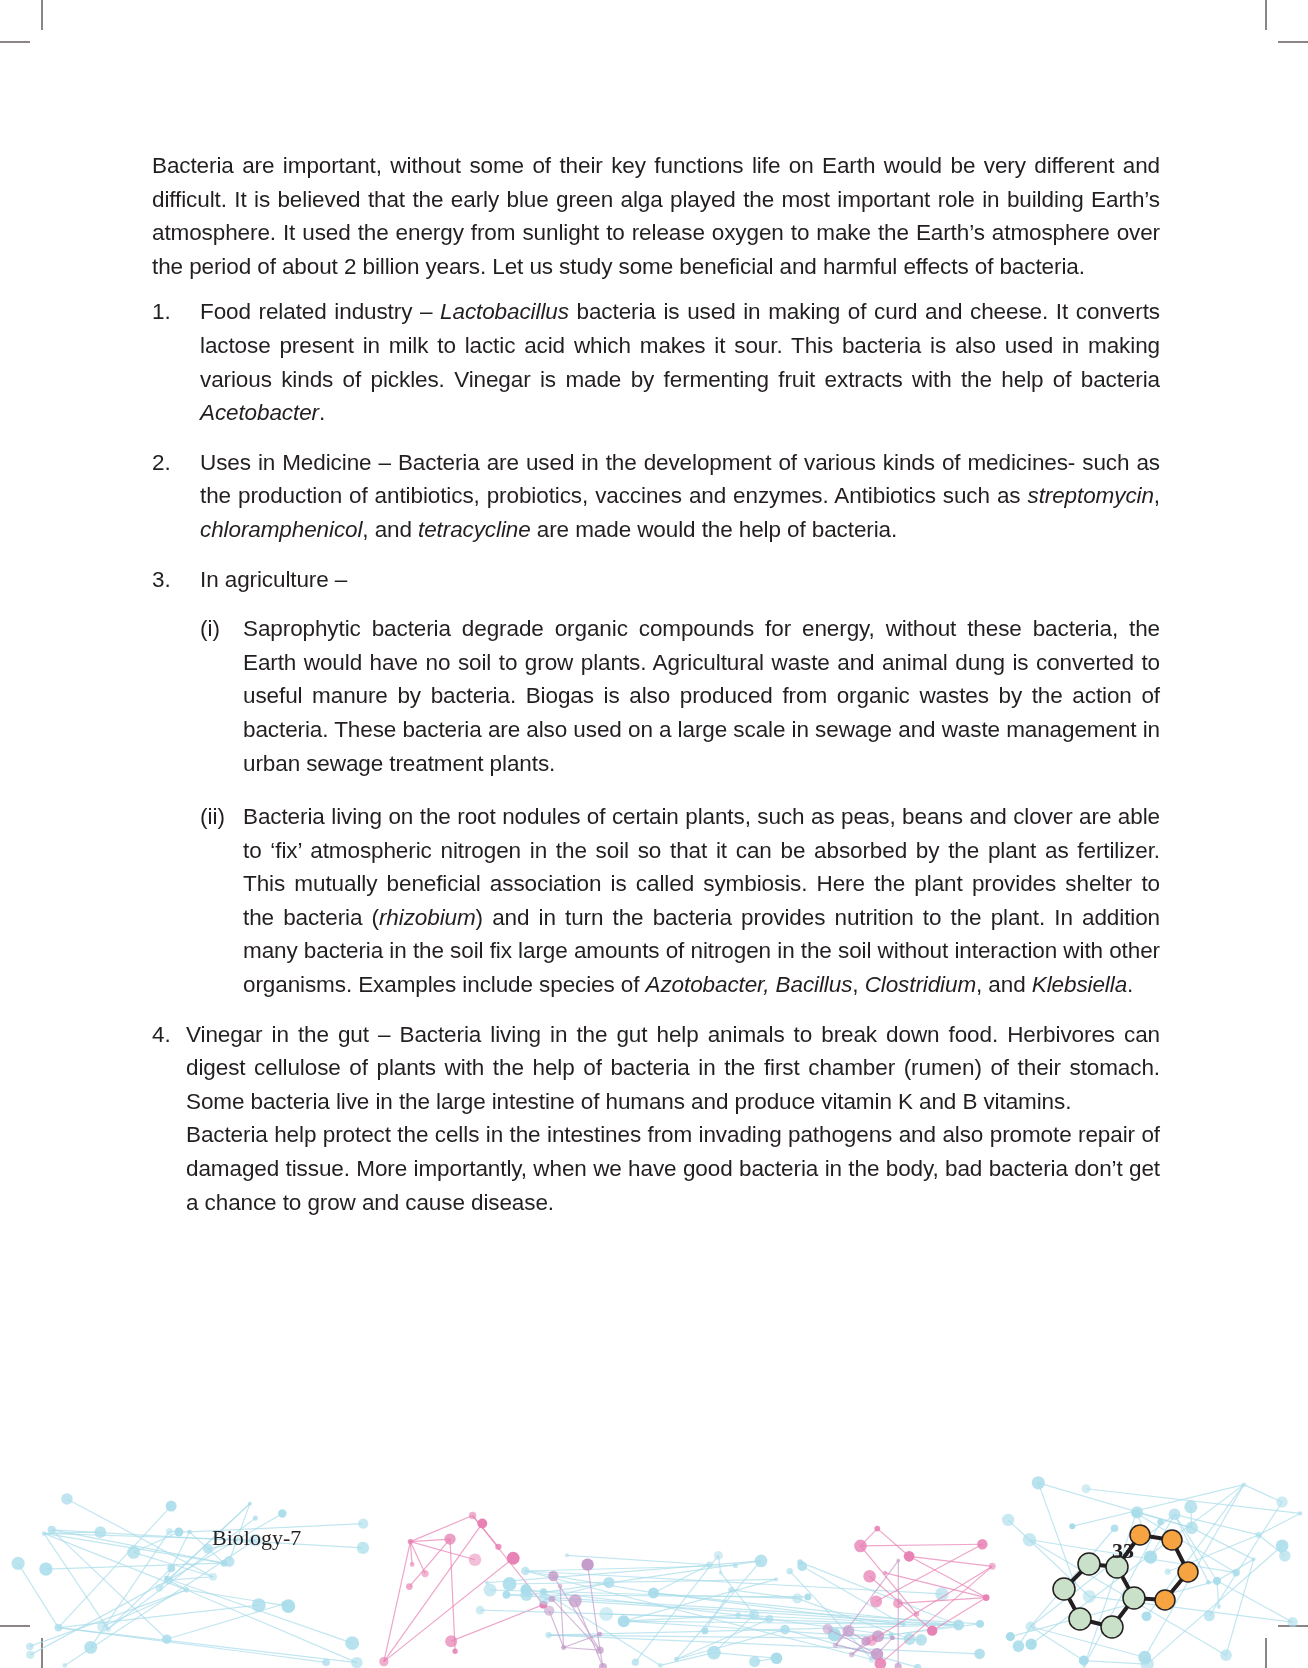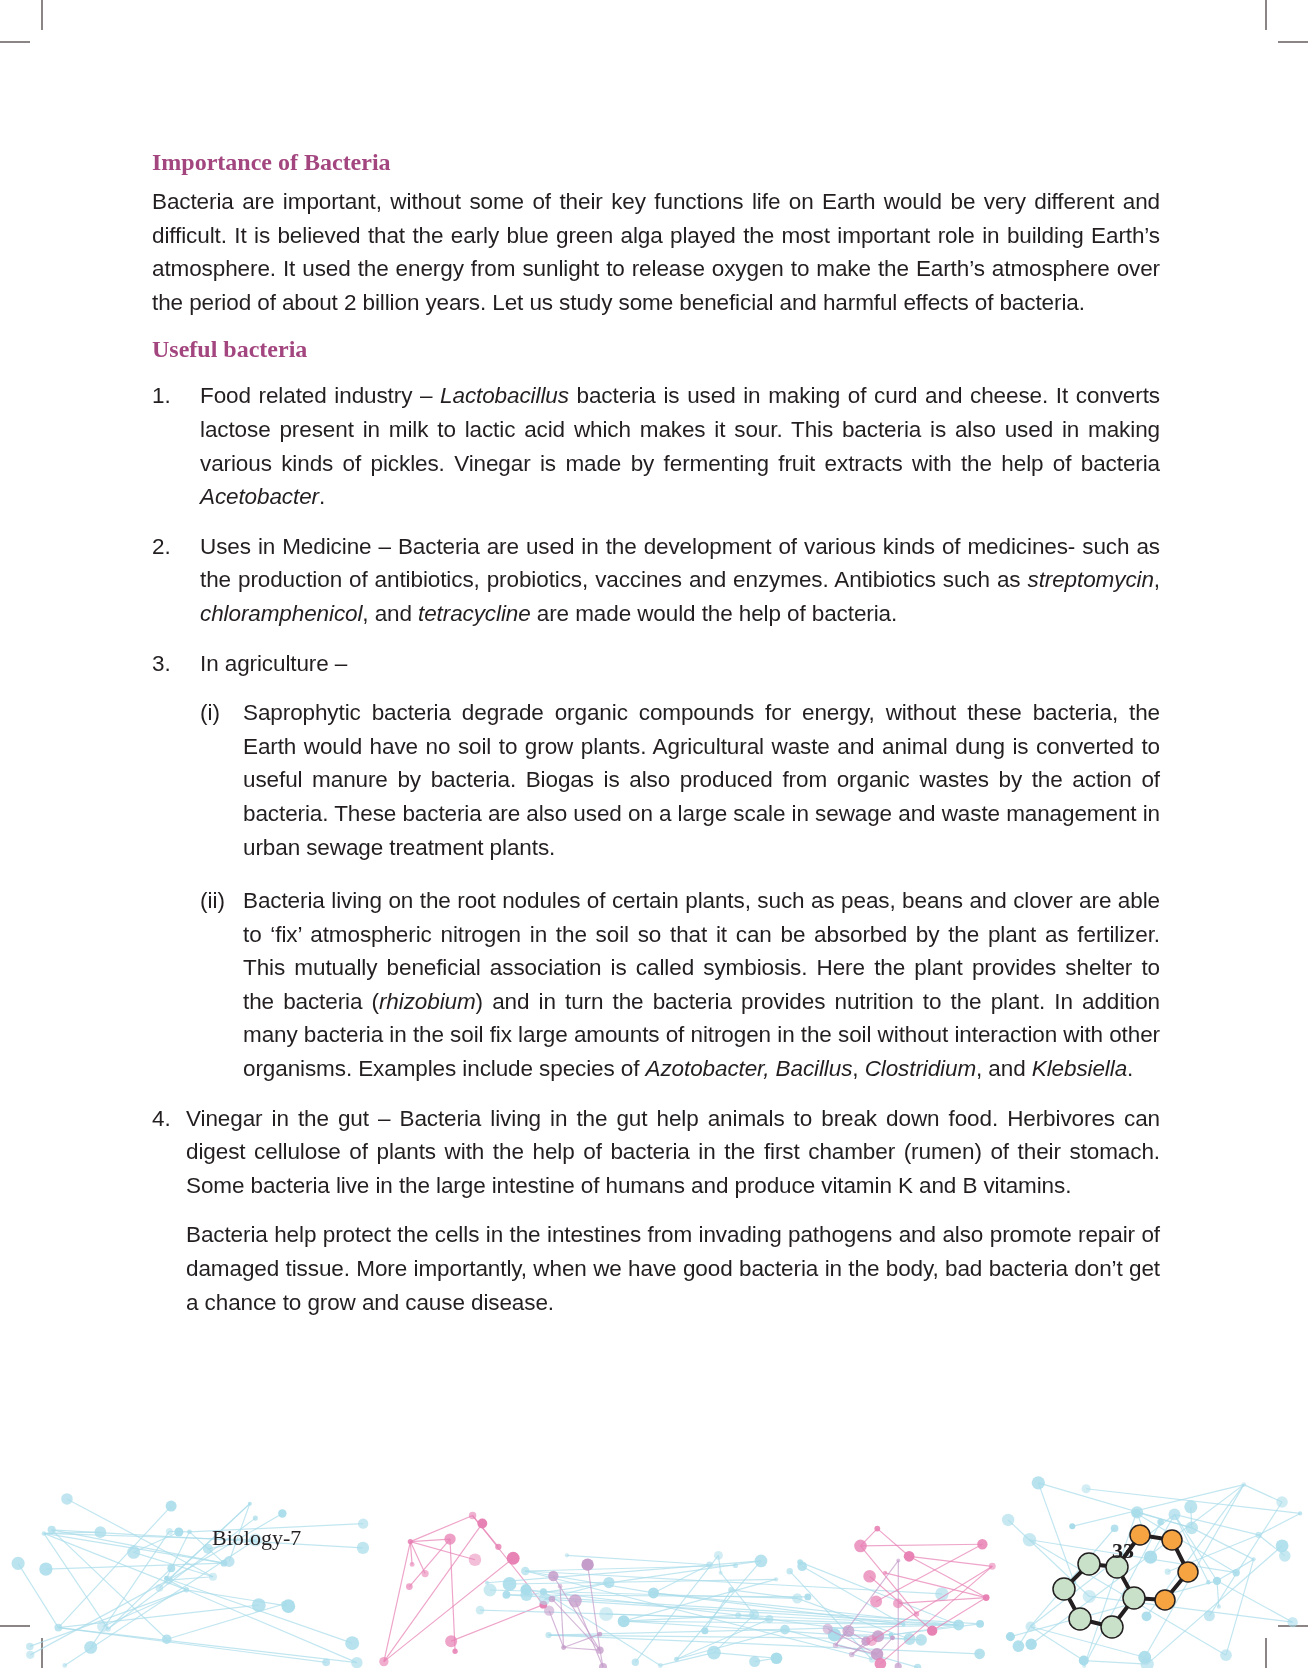--- a/index.html
+++ b/index.html
@@ -394,24 +394,22 @@
     <circle cx="1282.0349451303155" cy="32.04212962962963" r="5.772655178326474" fill="#a8dcea" opacity="0.55"></circle>
     <circle cx="1218.8373799725653" cy="136.6912722908093" r="2.079539609053498" fill="#a8dcea" opacity="0.59"></circle>
     <circle cx="1018.4340534979424" cy="176.1593449931413" r="5.850415809327846" fill="#a8dcea" opacity="0.88"></circle>
     <circle cx="1209.3681755829905" cy="145.80437242798354" r="5.480345507544582" fill="#a8dcea" opacity="0.68"></circle>
     <circle cx="1282.1088820301784" cy="75.79919410150892" r="6.401427469135802" fill="#a8dcea" opacity="0.87"></circle>
     <circle cx="1160.606790123457" cy="52.020353223593965" r="3.3050197187928667" fill="#a8dcea" opacity="0.90"></circle>
     <circle cx="1031.1828875171468" cy="174.27031893004116" r="5.697295096021948" fill="#a8dcea" opacity="0.96"></circle>
   </svg>
 
 <div class="content">
-  <h2 class="sec">Importance of Bacteria</h2>
   <p class="body" style="margin-top:5px;">Bacteria are important, without some of their key functions life on Earth would be very different and difficult. It is believed that the early blue green alga played the most important role in building Earth’s atmosphere. It used the energy from sunlight to release oxygen to make the Earth’s atmosphere over the period of about 2 billion years.  Let us study some beneficial and harmful effects of bacteria.</p>
 
-  <h2 class="sec" style="margin-top:12px;">Useful bacteria</h2>
 
   <div id="items">
       <div class="item" style="margin-top: 12px;">
         <span class="num">1.</span>
         <p class="body"><b>Food related industry –</b><span> </span><i>Lactobacillus</i><span> bacteria is used in making of curd and cheese. It converts lactose present in milk to lactic acid which makes it sour.  This bacteria is also used in making various kinds of pickles. Vinegar is made by fermenting fruit extracts with the help of bacteria </span><i>Acetobacter</i><span>.</span></p>
       </div>
       <div class="item" style="margin-top: 16px;">
         <span class="num">2.</span>
         <p class="body"><b>Uses in Medicine –</b><span> Bacteria are used in the development of various kinds of medicines- such as the production of antibiotics, probiotics, vaccines and enzymes.  Antibiotics such as </span><i>streptomycin</i><span>, </span><i>chloramphenicol</i><span>, and </span><i>tetracycline</i><span> are made would the help of bacteria.</span></p>
       </div>
@@ -424,21 +422,21 @@
         <p class="body"><span>Saprophytic bacteria degrade organic compounds for energy, without these bacteria, the Earth would have no soil to grow plants. Agricultural waste and animal dung is converted to useful manure by bacteria. Biogas is also produced from organic wastes by the action of bacteria. These bacteria are also used on a large scale in sewage and waste management in urban sewage treatment plants.</span></p>
       </div>
       <div class="sub" style="margin-top: 20px;">
         <span class="num">(ii)</span>
         <p class="body"><span>Bacteria living on the root nodules of certain plants, such as peas, beans and clover are able to ‘fix’ atmospheric nitrogen in the soil so that it can be absorbed by the plant as fertilizer. This mutually beneficial association is called symbiosis. Here the plant provides shelter to the bacteria (</span><i>rhizobium</i><span>) and in turn the bacteria provides nutrition to the plant. In addition many bacteria in the soil fix large amounts of nitrogen in the soil without interaction with other organisms. Examples include species of </span><i>Azotobacter, Bacillus</i><span>, </span><i>Clostridium</i><span>, and </span><i>Klebsiella</i><span>.</span></p>
       </div>
       <div class="item item4" style="margin-top: 16px;">
         <span class="num">4.</span>
         <p class="body"><b>Vinegar in the gut –</b><span> Bacteria living in the gut help animals to break down food. Herbivores can digest cellulose of plants with the help of bacteria in the first chamber (rumen) of their stomach. Some bacteria live in the large intestine of humans and produce vitamin K and B vitamins.</span></p>
       </div>
-      <div class="item item4" style="margin-top: 16px;">
+      <div class="item item4" style="">
         <p class="body">Bacteria help protect the cells in the intestines from invading pathogens and also promote repair of damaged tissue. More importantly, when we have good bacteria in the body, bad bacteria don’t get a chance to grow and cause disease.</p>
       </div>
     </div>
 </div>
 
 <div class="footer-title">Biology-7</div>
 
 <svg class="logo" viewBox="0 0 170 150">
   <g stroke="#231f20" stroke-width="4" fill="none">
     <polyline points="39,64 14,89 30,119 62,127 84,98 67,67 39,64"></polyline>

